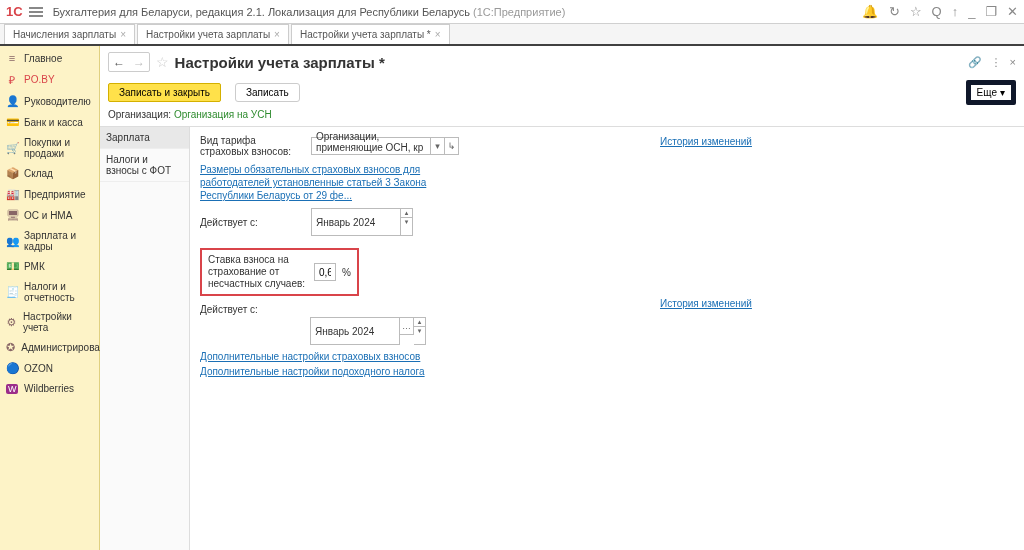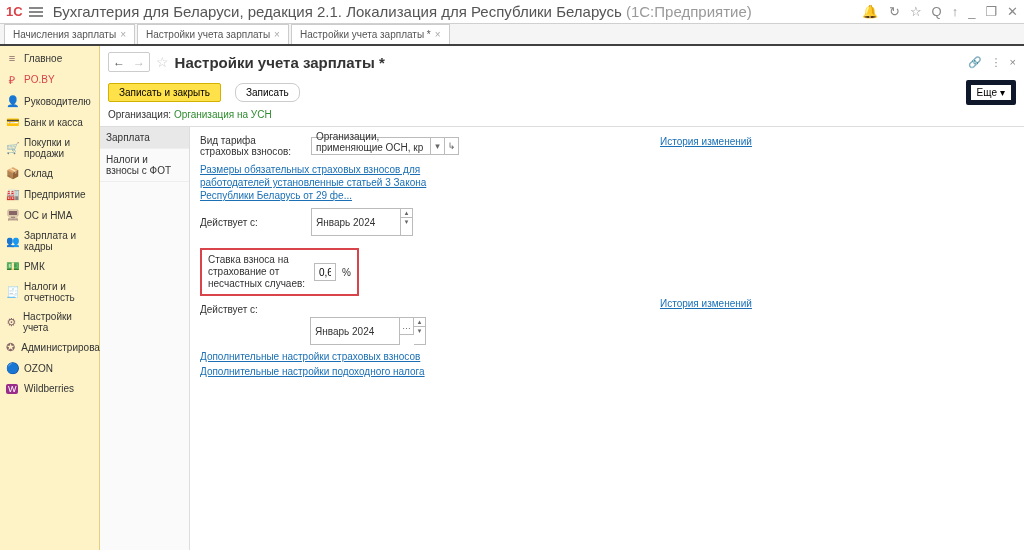--- a/index.html
+++ b/index.html
@@ -1,21 +1,21 @@
 <!DOCTYPE html>
 <html><head>
 <meta charset="utf-8">
 <style>
 * { box-sizing: border-box; margin: 0; padding: 0; }
 body { font-family: Arial, sans-serif; font-size: 11px; background: #fff; color: #333; width: 1024px; height: 550px; overflow: hidden; }
 .titlebar { height: 24px; background: #fff; border-bottom: 1px solid #d0d0d0; display: flex; align-items: center; padding: 0 6px; }
 .logo { color: #d9444a; font-weight: bold; font-size: 13px; margin-right: 6px; }
 .hamburger-icon { width: 14px; height: 10px; margin-right: 10px; display: flex; flex-direction: column; justify-content: space-between; cursor: pointer; }
 .hamburger-icon span { height: 2px; background: #888; }
-.title-text { color: #555; font-size: 15px; text-align: right; }
+.title-text { color: #555; font-size: 11px; text-align: right; }
 .title-text .gray { color: #999; }
 .title-right { margin-left: auto; display: flex; gap: 10px; align-items: center; color: #888; }
 .title-right span { cursor: pointer; font-size: 13px; }
 .tabsbar { height: 22px; background: #f5f5f5; border-bottom: 2px solid #404040; display: flex; align-items: center; padding-left: 4px; }
 .tab { padding: 2px 8px; border: 1px solid #ccc; border-bottom: none; background: #fff; margin-right: 2px; font-size: 10px; color: #555; display: flex; align-items: center; gap: 4px; cursor: pointer; height: 20px; }
 .tab .close { color: #aaa; cursor: pointer; }
 .mainlayout { display: flex; height: calc(100% - 46px); }
 .sidebar { width: 100px; background: #fdf3c7; border-right: 1px solid #e0d080; display: flex; flex-direction: column; padding-top: 2px; }
 .sidebar-item { display: flex; align-items: center; padding: 4px 6px; gap: 6px; cursor: pointer; color: #333; font-size: 10px; }
 .sidebar-item.selected { color: #d9444a; }
@@ -25,21 +25,21 @@
 .headerrow { display: flex; align-items: center; padding: 6px 8px; gap: 6px; }
 .navbtns { display: flex; border: 1px solid #ccc; border-radius: 2px; }
 .navbtn { width: 20px; height: 18px; display: flex; align-items: center; justify-content: center; cursor: pointer; font-size: 12px; color: #555; }
 .navbtn.dim { color: #bbb; }
 .star-icon { color: #ccc; font-size: 14px; cursor: pointer; }
 .pagetitle { font-size: 15px; font-weight: bold; color: #333; }
 .headerright { margin-left: auto; display: flex; gap: 8px; align-items: center; }
 .headerright span { cursor: pointer; color: #888; }
 .toolbar-row { display: flex; align-items: center; padding: 2px 8px; gap: 14px; }
 .btn-primary { background: #ffe14a; border: 1px solid #d4b000; padding: 3px 10px; font-size: 10px; cursor: pointer; border-radius: 2px; }
-.btn-secondary { background: #fff; border: 1px solid #ccc; padding: 3px 10px; font-size: 10px; cursor: pointer; border-radius: 8px; }
+.btn-secondary { background: #fff; border: 1px solid #ccc; padding: 3px 10px; font-size: 10px; cursor: pointer; border-radius: 3px; }
 .btn-more { background: #fff; border: 5px solid #0f172a; padding: 2px 6px; font-size: 10px; cursor: pointer; border-radius: 2px; display: flex; align-items: center; gap: 3px; }
 .org-row { padding: 2px 8px 6px 8px; font-size: 10px; color: #333; }
 .org-row a { color: #2e8b2e; text-decoration: none; }
 .formarea { display: flex; flex: 1; border-top: 1px solid #ddd; overflow:hidden; }
 .formtabs { width: 90px; background: #fafafa; border-right: 1px solid #ddd; }
 .formtab { padding: 5px 6px; font-size: 10px; cursor: pointer; border-bottom: 1px solid #eee; color: #333; }
 .formtab.active { background: #e8e8e8; }
 .formcontent { flex: 1; padding: 8px 10px; position: relative; overflow:hidden; }
 .formrow { display: flex; align-items: center; margin-bottom: 6px; font-size: 10px; gap: 6px; }
 .lbl { width: 105px; color: #333; }

